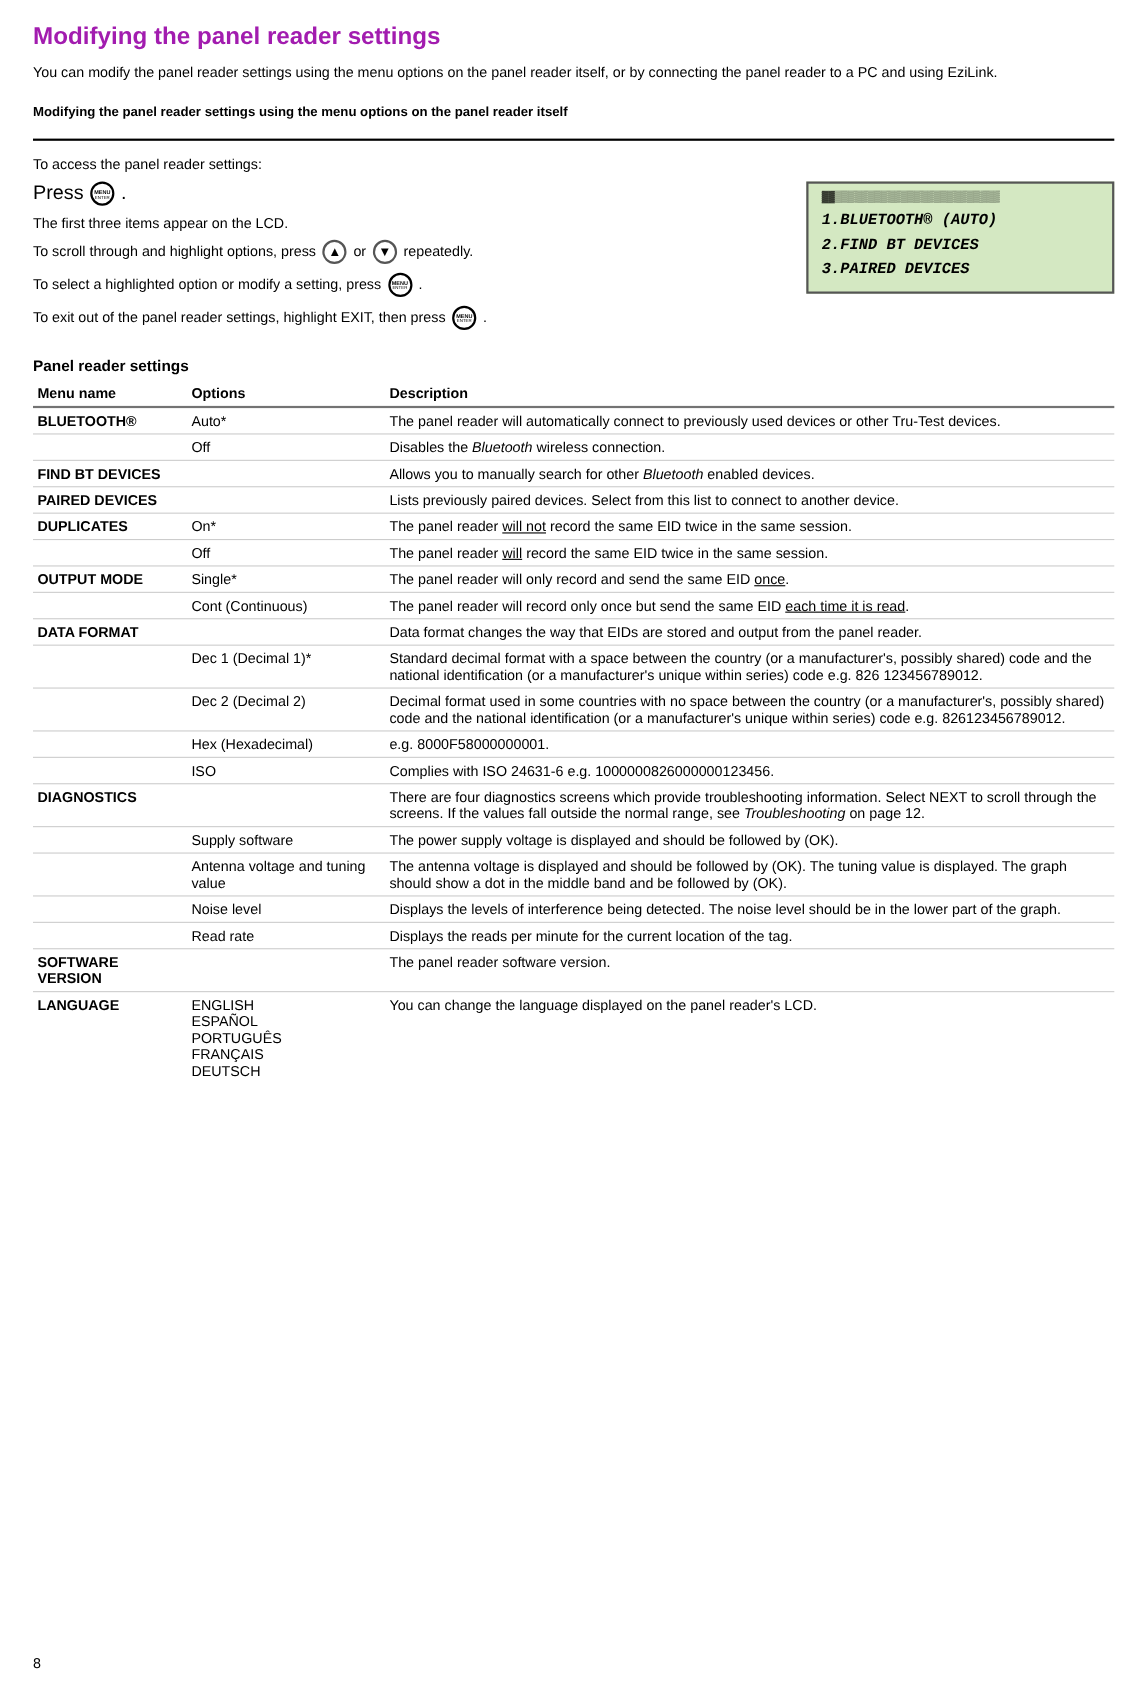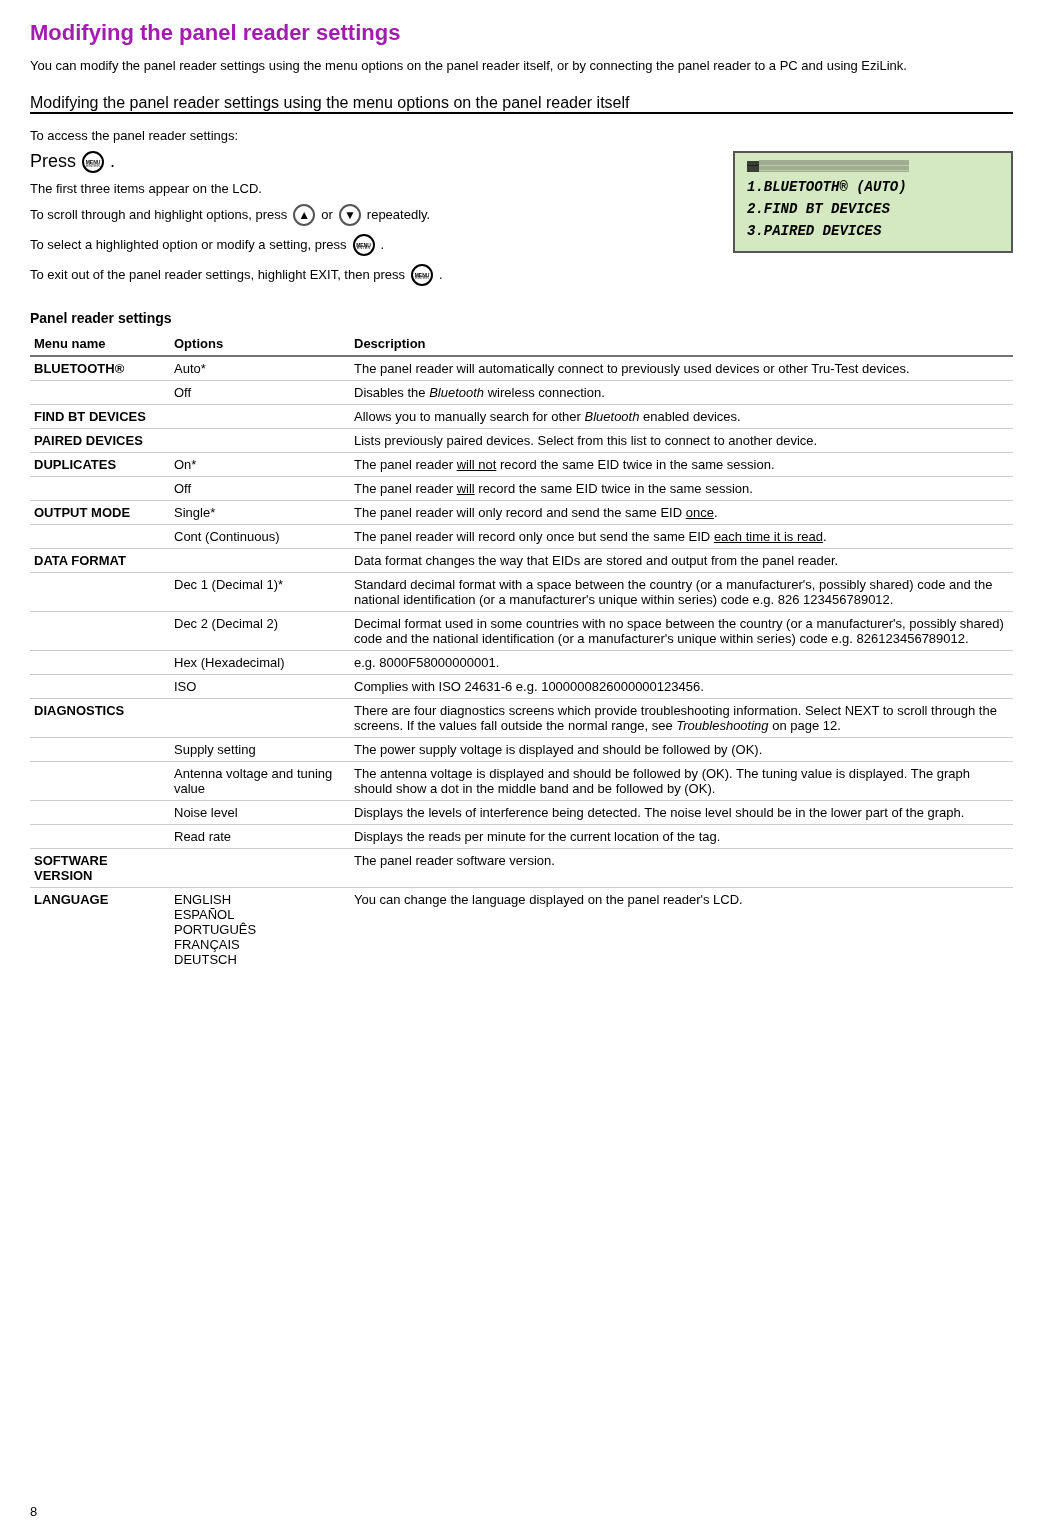--- a/index.html
+++ b/index.html
@@ -17,24 +17,24 @@
       font-weight: bold;
       margin-bottom: 10px;
       color: #a21caf;
     }
     .intro-para {
       font-size: 13px;
       margin-bottom: 18px;
       line-height: 1.5;
     }
     h2 {
-      font-size: 16px;
-      font-weight: normal;
+      font-size: 12px;
+      font-weight: bold;
       border-bottom: 2px solid #000;
-      padding-bottom: 0;
+      padding-bottom: 18px;
       margin-bottom: 14px;
       color: #000;
     }
     .section-intro {
       margin-bottom: 8px;
       font-size: 13px;
     }
     .press-line {
       display: flex;
       align-items: center;
@@ -297,21 +297,21 @@
         <td class="col-option">ISO</td>
         <td class="col-desc">Complies with ISO 24631-6 e.g. 1000000826000000123456.</td>
       </tr>
       <tr>
         <td class="col-menu" style="font-weight: bold;">DIAGNOSTICS</td>
         <td class="col-option"></td>
         <td class="col-desc">There are four diagnostics screens which provide troubleshooting information. Select NEXT to scroll through the screens. If the values fall outside the normal range, see <em>Troubleshooting</em> on page 12.</td>
       </tr>
       <tr>
         <td class="col-menu" style="font-weight: normal;"></td>
-        <td class="col-option">Supply setting</td>
+        <td class="col-option">Supply software</td>
         <td class="col-desc">The power supply voltage is displayed and should be followed by (OK).</td>
       </tr>
       <tr>
         <td class="col-menu" style="font-weight: normal;"></td>
         <td class="col-option">Antenna voltage and tuning value</td>
         <td class="col-desc">The antenna voltage is displayed and should be followed by (OK). The tuning value is displayed. The graph should show a dot in the middle band and be followed by (OK).</td>
       </tr>
       <tr>
         <td class="col-menu" style="font-weight: normal;"></td>
         <td class="col-option">Noise level</td>

